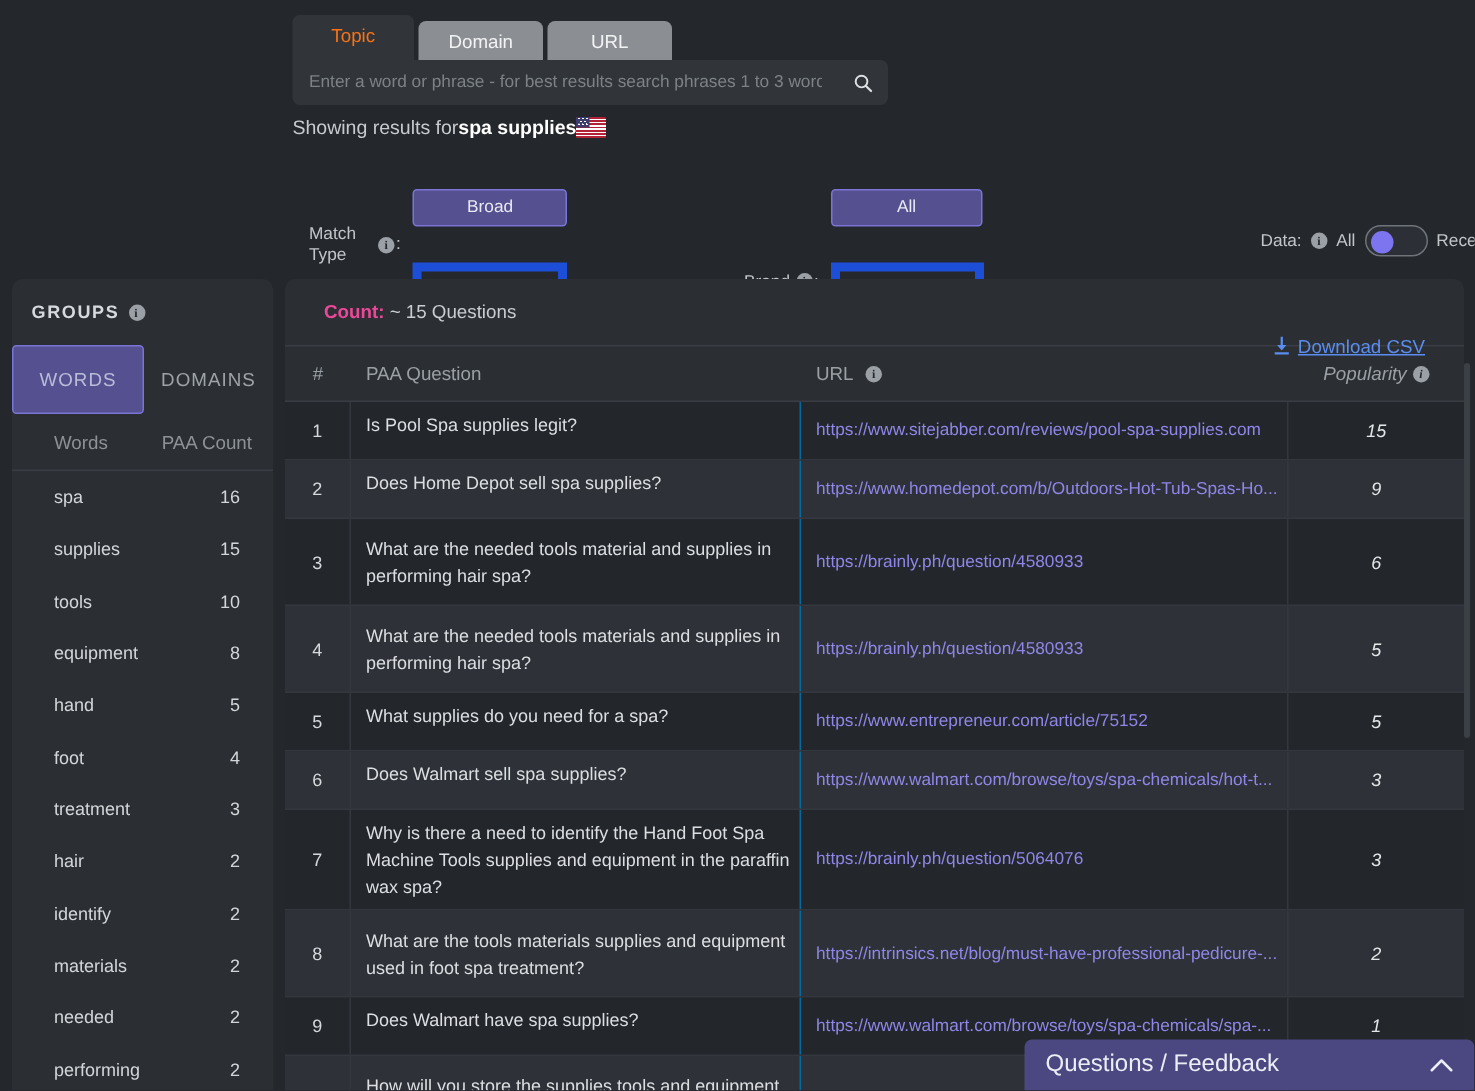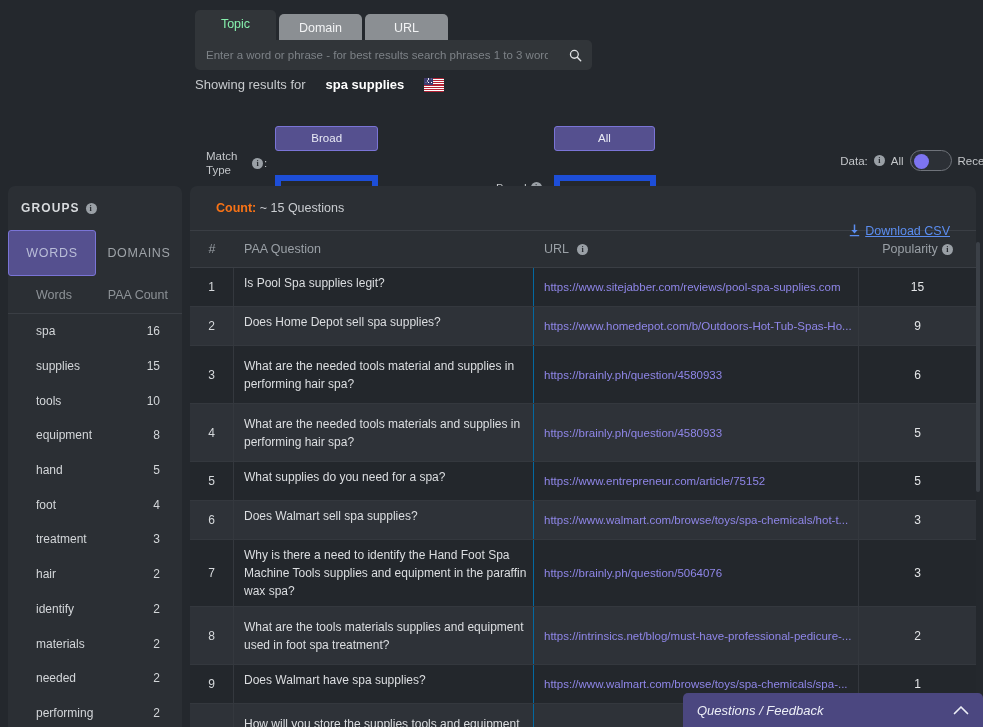--- a/index.html
+++ b/index.html
@@ -8,21 +8,21 @@
     background: #24282d;
     font-family: "Liberation Sans", sans-serif;
     overflow: hidden;
   }
   body { position: relative; }
 
   
   .search-area { position: absolute; left: 195px; top: 10px; width: 400px; }
   .tabs { display: flex; align-items: flex-end; gap: 3px; height: 30px; }
   .tab {
-    font-size: 12.5px; color: #86efac; padding: 7px 0 7px 0;
+    font-size: 12.5px; color: #f97316; padding: 7px 0 7px 0;
     border-radius: 5px 5px 0 0; text-align: center; cursor: pointer;
     line-height: 14px;
   }
   .tab.topic { width: 81px; background: #313539; height: 30px; }
   .tab.domain { width: 83px; background: #8b8f93; height: 26px; color: #f2f3f4; }
   .tab.url { width: 83px; background: #8b8f93; height: 26px; color: #f2f3f4; }
 
   .search-box {
     position: relative; width: 397px; height: 30px; background: #313539;
     border-radius: 0 5px 5px 5px; display: flex; align-items: center;
@@ -34,21 +34,21 @@
   }
   .search-input::placeholder { color: #7d8287; }
   .search-btn {
     width: 34px; height: 30px; background: transparent; border: none;
     display: flex; align-items: center; justify-content: center; cursor: pointer;
   }
   .search-btn svg { width: 13px; height: 13px; }
 
   .showing {
     position: absolute; left: 195px; top: 77px;
-    font-size: 13px; color: #c8cbce; display: flex; align-items: center; gap: 20px;
+    font-size: 13px; color: #c8cbce; display: flex; align-items: center; gap: 0;
   }
   .showing b { color: #fff; font-weight: bold; }
   .flag {
     display: inline-block; width: 20px; height: 14px; position: relative;
     border-radius: 1px; overflow: hidden; vertical-align: middle;
     background: repeating-linear-gradient(to bottom,
       #b22234 0, #b22234 1.08px, #ffffff 1.08px, #ffffff 2.15px);
   }
   .flag::before {
     content: ""; position: absolute; left: 0; top: 0; width: 9px; height: 7.5px;
@@ -137,37 +137,37 @@
   
   .main {
     position: absolute; left: 190px; top: 186px; width: 786px; height: 541px;
     background: #2b2f34; border-radius: 7px 7px 0 0; overflow: hidden;
   }
   .main-hd {
     height: 44px; display: flex; align-items: center; justify-content: space-between;
     padding: 0 26px 0 26px;
   }
   .count-txt { font-size: 12.5px; color: #c9ccd0; }
-  .count-txt b { color: #f97316; font-weight: bold; }
+  .count-txt b { color: #ec4899; font-weight: bold; }
   .dl-csv {
     font-size: 12.5px; color: #5b8def; display: flex; align-items: center; gap: 5px;
     cursor: pointer;
     margin-top: 45px;
   }
   .dl-csv .lbl { text-decoration: underline; }
 
   .thead {
     display: flex; height: 38px; align-items: center;
     border-top: 1px solid #3a3e44; border-bottom: 1px solid #3a3e44;
     font-size: 12.5px; color: #9aa0a6;
   }
   .c-num { width: 44px; text-align: center; flex: none; }
   .c-q   { width: 300px; flex: none; padding-left: 10px; }
   .c-url { width: 325px; flex: none; padding-left: 10px; }
-  .c-pop { flex: 1; text-align: center; display: flex; align-items: center; justify-content: center; gap: 4px; }
+  .c-pop { flex: 1; text-align: center; display: flex; align-items: center; justify-content: center; gap: 4px; font-style: italic; }
 
   .tbody { height: 459px; overflow: hidden; }
   .trow {
     display: flex; align-items: stretch; font-size: 12px; color: #dcdee1;
     border-bottom: 1px solid #34383e; min-height: 39px;
   }
   .trow.odd  { background: #23272c; }
   .trow.even { background: #2e3238; }
   .trow > div { display: flex; align-items: center; }
   .trow .c-num { justify-content: center; color: #d6d9dc; border-right: 1px solid #34383e; }
@@ -183,21 +183,21 @@
   .trow.tall { min-height: 58px; }
   .trow.tall .c-q { display: flex; align-items: center; }
 
   
   .feedback {
     position: absolute; left: 683px; top: 693px; width: 300px; height: 34px;
     background: #4b4780; border-radius: 5px 5px 0 0;
     display: flex; align-items: center; justify-content: space-between;
     padding: 0 14px 0 14px; cursor: pointer;
   }
-  .feedback .lbl { font-size: 13px; color: #eceef6; font-style: italic; }
+  .feedback .lbl { font-size: 16px; color: #eceef6; }
   .chev { width: 16px; height: 10px; }
 
   .scrollhint {
     position: absolute; right: 3px; top: 242px; width: 4px; height: 250px;
     background: #3b4047; border-radius: 2px;
   }
 </style>
 </head>
 <body>
 

